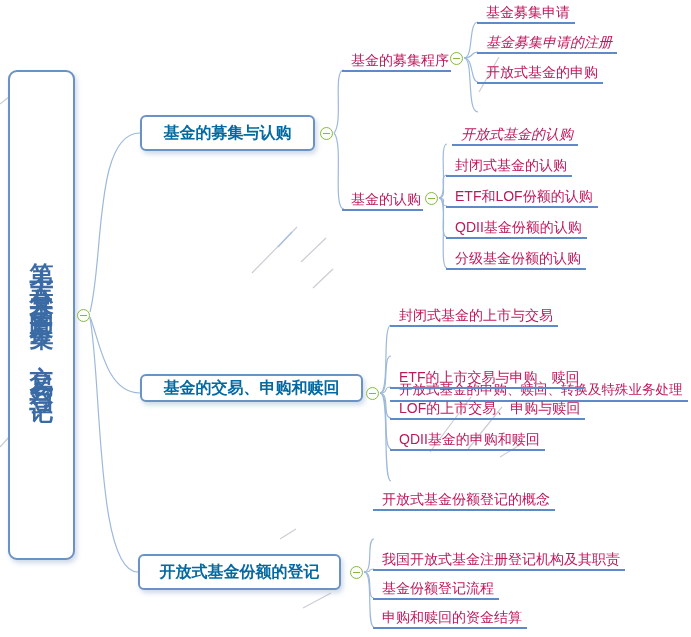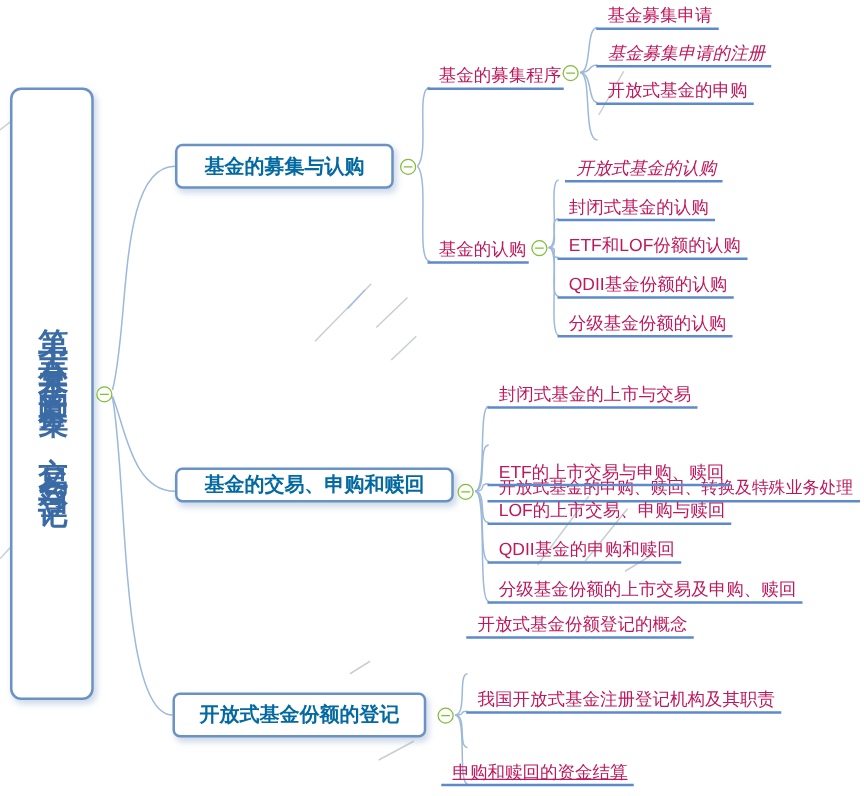--- a/index.html
+++ b/index.html
@@ -119,21 +119,21 @@
   <div class="topic" style="left:446px;top:186px;">ETF和LOF份额的认购</div>
   <div class="topic" style="left:446px;top:248px;">分级基金份额的认购</div>
 
   <div class="branch-box" id="branch2">基金的交易、申购和赎回</div>
   <span class="collapse" style="left:366px;top:387px;"></span>
   <div class="topic" style="left:390px;top:305px;">封闭式基金的上市与交易</div>
   <div class="topic long" style="left:390px;top:336px;margin-top:44px;">开放式基金的申购、赎回、转换及特殊业务处理</div>
   <div class="topic" style="left:390px;top:367px;">ETF的上市交易与申购、赎回</div>
   <div class="topic" style="left:390px;top:398px;">LOF的上市交易、申购与赎回</div>
   <div class="topic" style="left:390px;top:429px;">QDII基金的申购和赎回</div>
-  <div class="topic" style="left:390px;top:461px;">分级基金份额的上市交易及申购、赎回</div>
 
   <div class="branch-box" id="branch3">开放式基金份额的登记</div>
   <span class="collapse" style="left:350px;top:566px;"></span>
   <div class="topic" style="left:373px;top:489px;">开放式基金份额登记的概念</div>
   <div class="topic" style="left:373px;top:549px;">我国开放式基金注册登记机构及其职责</div>
-  <div class="topic" style="left:353px;top:607px;text-decoration:underline;">申购和赎回的资金结算</div>
+  <div class="topic" style="left:373px;top:578px;">基金份额登记流程</div>
+  <div class="topic" style="left:373px;top:607px;">申购和赎回的资金结算</div>
 
 </div>
 
 </body></html>

